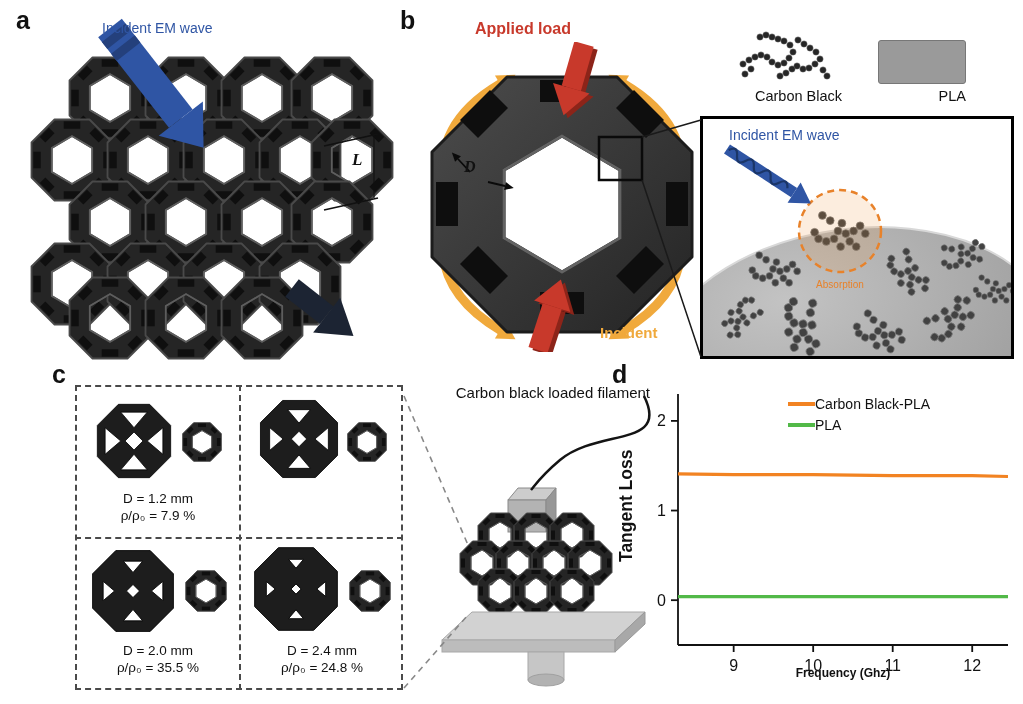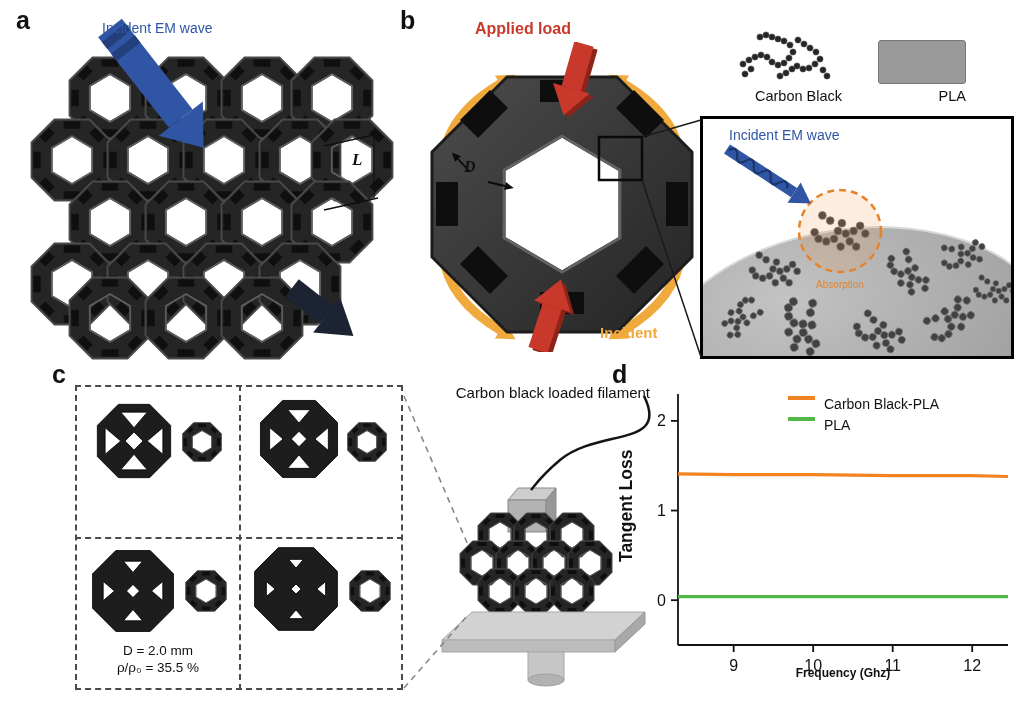--- a/index.html
+++ b/index.html
@@ -16,21 +16,21 @@
   .legend-caption{position:absolute;font-size:14.5px;text-align:right;color:#111}
   .cell-caption{position:absolute;width:132px;text-align:center;font-size:13.5px;line-height:17px;color:#111}
   .dashed-box{position:absolute;border:2px dashed #4a4a4a}
   .divider-h{position:absolute;border-top:2px dashed #4a4a4a}
   .divider-v{position:absolute;border-left:2px dashed #4a4a4a}
   .pla-swatch{position:absolute;background:#9a9a9a;border:1px solid #777;border-radius:3px}
   .inset-box{position:absolute;border:3px solid #000;background:#fff;overflow:hidden}
   .chart-ylabel{position:absolute;font-size:17.5px;font-weight:600;transform:rotate(-90deg);transform-origin:0 0;white-space:nowrap}
   .chart-xlabel{position:absolute;font-size:12px;font-weight:600;text-align:center}
   .chart-legend{position:absolute;display:flex;flex-direction:column;gap:5px}
-  .chart-legend .row{display:flex;gap:9px}
+  .chart-legend .row{display:flex;align-items:center;}
   .chart-legend .swatch{display:inline-block;width:27px;height:3.5px}
   .chart-legend .lbl{font-size:14px;color:#111}
   .sp{stroke:#111;stroke-width:1.8}
   .tk{font-family:"Liberation Sans",sans-serif;font-size:16px;fill:#111}
   #agg circle{fill:#424242;stroke:#7a7a7a;stroke-width:.6}
   svg{display:block}
 </style>
 </head>
 <body>
 
@@ -264,20 +264,24 @@
   <div class="dashed-box" style="left:75px;top:385px;width:328px;height:305px"></div>
   <div class="divider-h" style="left:75px;top:537px;width:328px"></div>
   <div class="divider-v" style="left:239px;top:385px;height:305px"></div>
 
   <svg class="abs" style="left:95px;top:402px" width="78" height="78" viewBox="0 0 100 100">
       <path d="M30,3 H70 L97,30 V70 L70,97 H30 L3,70 V30 Z M33.0,13.0 L67.0,13.0 L50.0,33.0 Z M87.0,33.0 L87.0,67.0 L67.0,50.0 Z M67.0,87.0 L33.0,87.0 L50.0,67.0 Z M13.0,67.0 L13.0,33.0 L33.0,50.0 Z M50,38.5 L61.5,50 L50,61.5 L38.5,50 Z" fill="#1d1d1d" stroke="#000" stroke-width="1" fill-rule="evenodd"></path>
     </svg>
   <svg class="abs" style="left:180px;top:420px" width="44" height="44" viewBox="0 0 100 100">
       <use href="#uc3d" width="100" height="100"></use>
     </svg>
+  <div class="cell-caption" style="left:92px;top:490px">
+    <div>D = 1.2 mm</div>
+    <div>ρ/ρ₀ = 7.9 %</div>
+  </div>
 
   <svg class="abs" style="left:258px;top:398px" width="82" height="82" viewBox="0 0 100 100">
       <path d="M30,3 H70 L97,30 V70 L70,97 H30 L3,70 V30 Z M36.1,14.2 L63.9,14.2 L50.0,30.6 Z M85.8,36.1 L85.8,63.9 L69.4,50.0 Z M63.9,85.8 L36.1,85.8 L50.0,69.4 Z M14.2,63.9 L14.2,36.1 L30.6,50.0 Z M50,40.6 L59.4,50 L50,59.4 L40.6,50 Z" fill="#1d1d1d" stroke="#000" stroke-width="1" fill-rule="evenodd"></path>
     </svg>
   <svg class="abs" style="left:345px;top:420px" width="44" height="44" viewBox="0 0 100 100">
       <use href="#uc3d" width="100" height="100"></use>
     </svg>
 
   <svg class="abs" style="left:90px;top:548px" width="86" height="86" viewBox="0 0 100 100">
       <path d="M30,3 H70 L97,30 V70 L70,97 H30 L3,70 V30 Z M38.8,15.3 L61.2,15.3 L50.0,28.5 Z M84.7,38.8 L84.7,61.2 L71.5,50.0 Z M61.2,84.7 L38.8,84.7 L50.0,71.5 Z M15.3,61.2 L15.3,38.8 L28.5,50.0 Z M50,42.4 L57.6,50 L50,57.6 L42.4,50 Z" fill="#1d1d1d" stroke="#000" stroke-width="1" fill-rule="evenodd"></path>
@@ -289,20 +293,24 @@
     <div>D = 2.0 mm</div>
     <div>ρ/ρ₀ = 35.5 %</div>
   </div>
 
   <svg class="abs" style="left:252px;top:545px" width="88" height="88" viewBox="0 0 100 100">
       <path d="M30,3 H70 L97,30 V70 L70,97 H30 L3,70 V30 Z M41.5,16.3 L58.5,16.3 L50.0,26.3 Z M83.7,41.5 L83.7,58.5 L73.7,50.0 Z M58.5,83.7 L41.5,83.7 L50.0,73.7 Z M16.3,58.5 L16.3,41.5 L26.3,50.0 Z M50,44.3 L55.8,50 L50,55.8 L44.3,50 Z" fill="#1d1d1d" stroke="#000" stroke-width="1" fill-rule="evenodd"></path>
     </svg>
   <svg class="abs" style="left:347px;top:568px" width="46" height="46" viewBox="0 0 100 100">
       <use href="#uc3d" width="100" height="100"></use>
     </svg>
+  <div class="cell-caption" style="left:256px;top:642px">
+    <div>D = 2.4 mm</div>
+    <div>ρ/ρ₀ = 24.8 %</div>
+  </div>
 
   <div class="abs" style="left:415px;top:384px;width:235px;text-align:right;font-size:15px">Carbon black loaded filament</div>
 
   <svg class="abs" style="left:430px;top:470px" width="235" height="230" viewBox="0 0 235 230">
 
     <g>
       <polygon points="78,30 88,18 126,18 116,30" fill="#cdcdcd" stroke="#8a8a8a"></polygon>
       <rect x="78" y="30" width="38" height="32" fill="#b3b3b3" stroke="#8a8a8a"></rect>
       <polygon points="116,30 126,18 126,50 116,62" fill="#979797" stroke="#8a8a8a"></polygon>
     </g>

